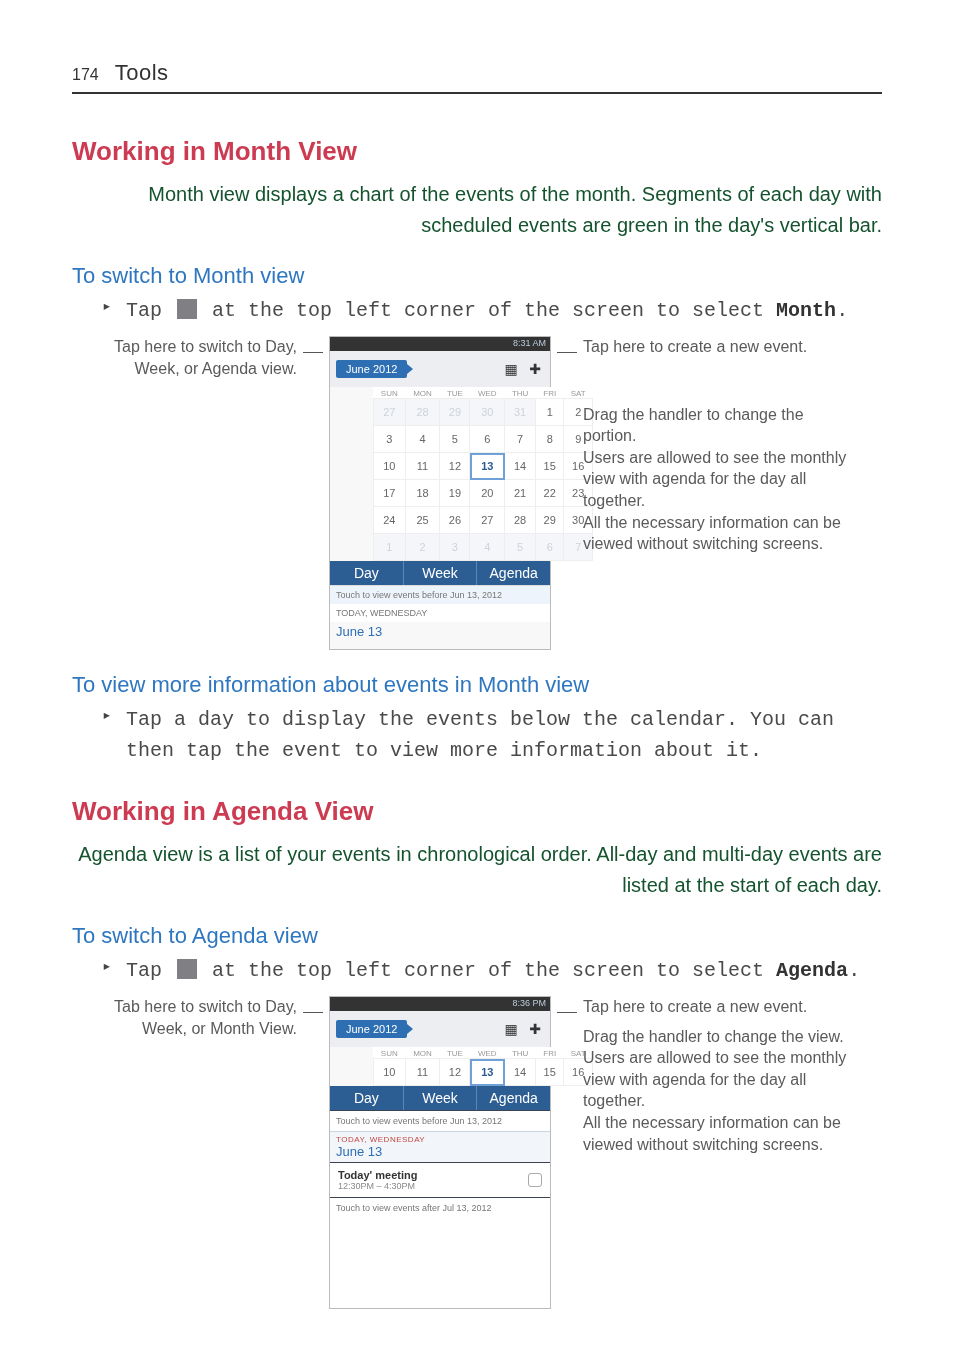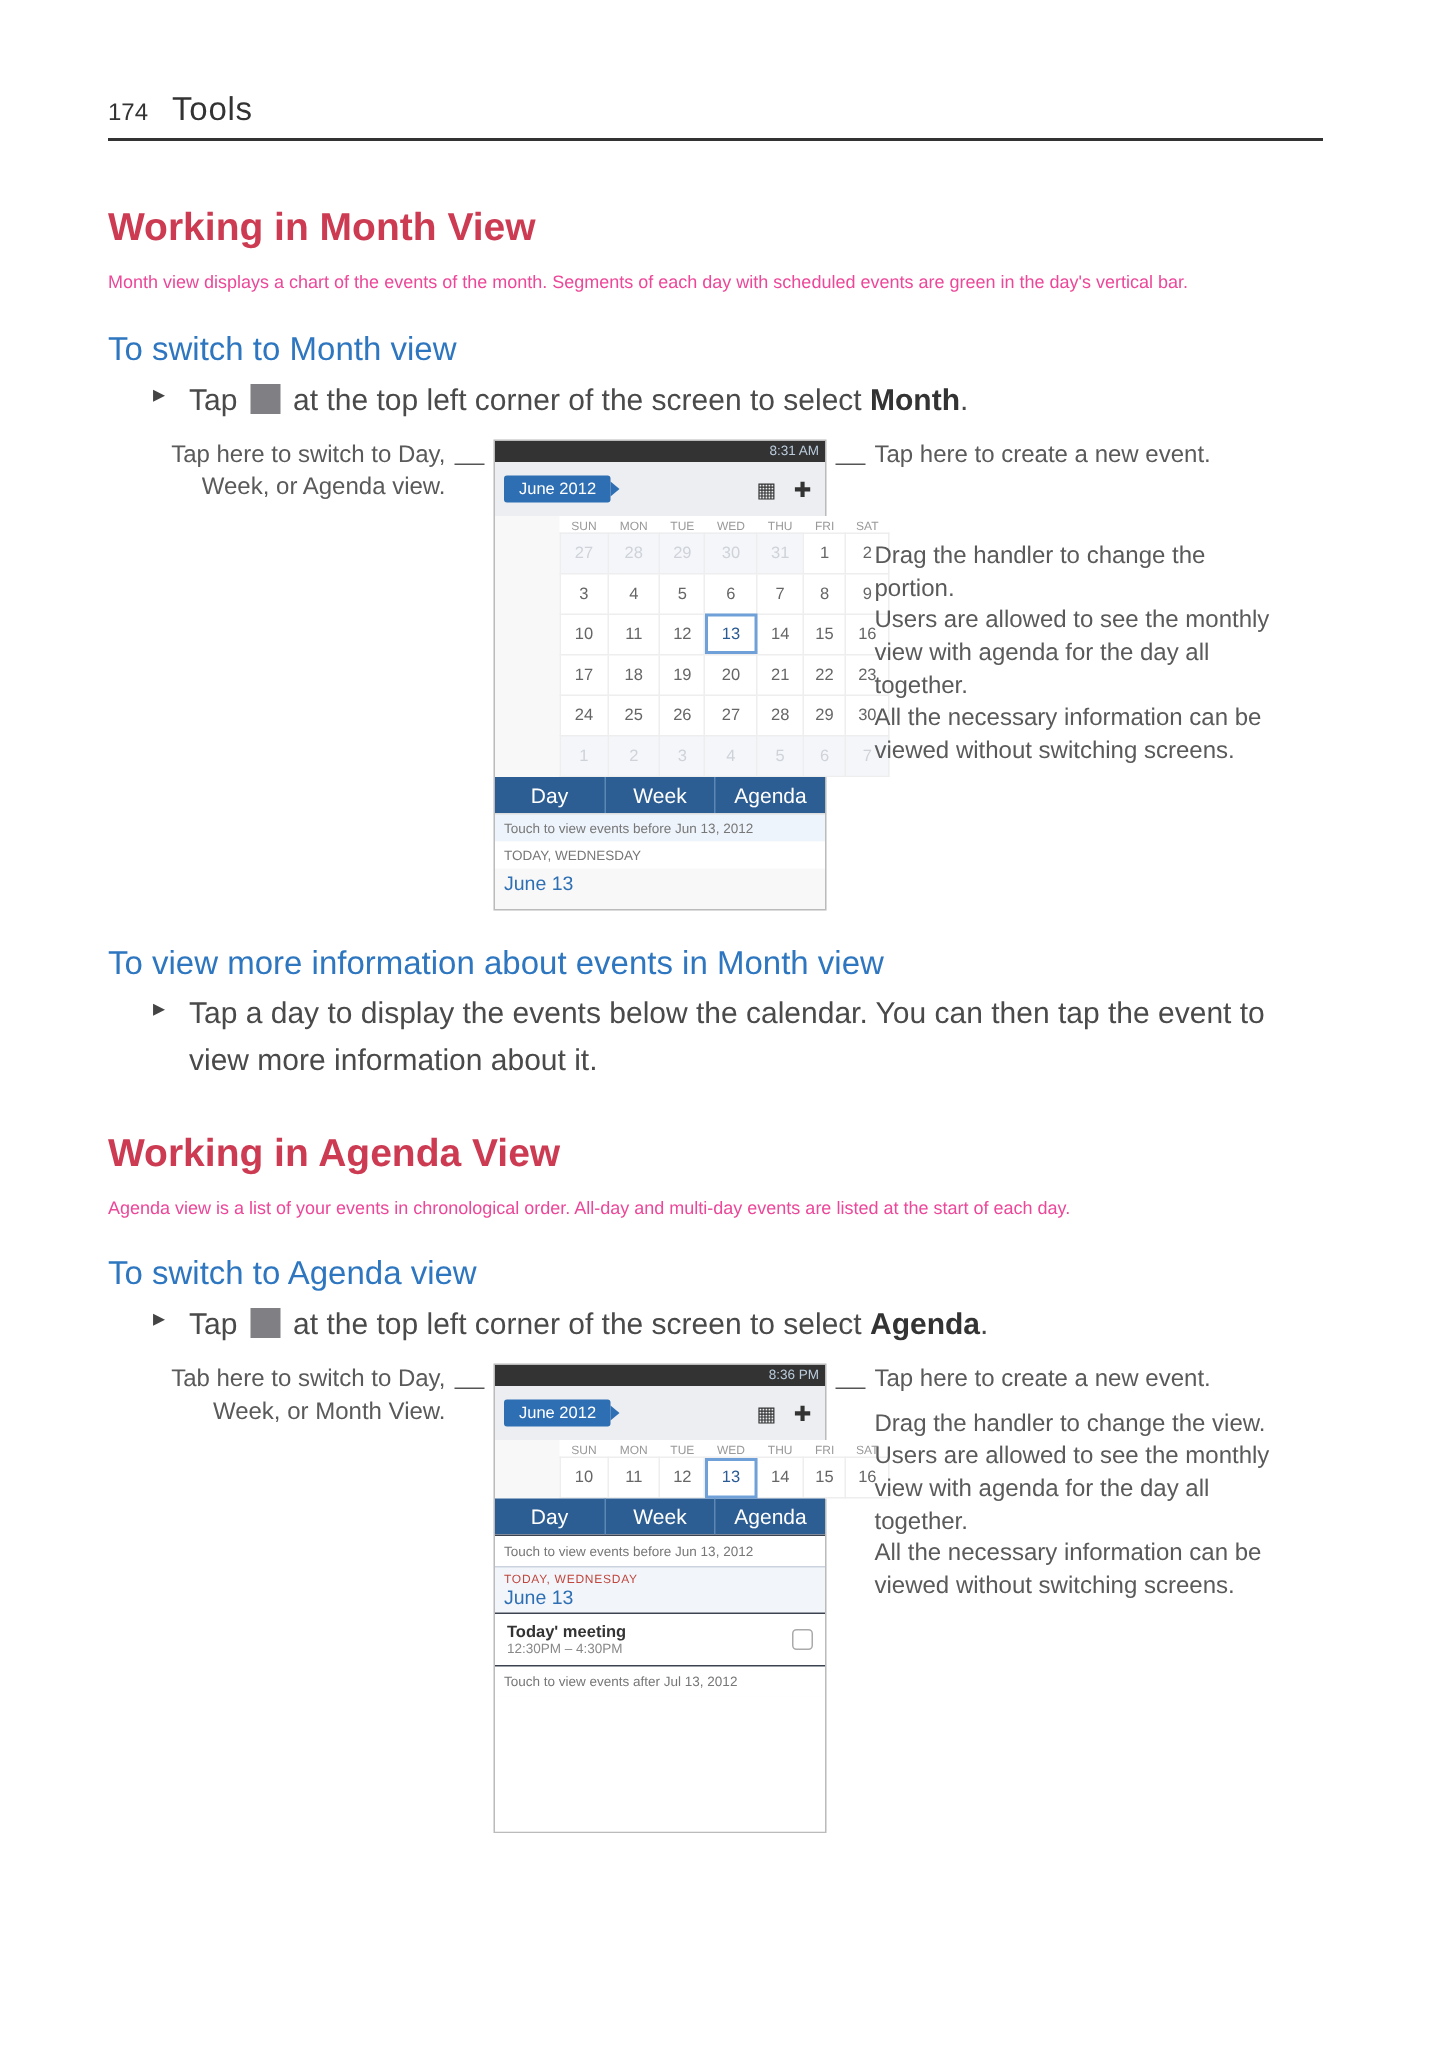--- a/index.html
+++ b/index.html
@@ -21,24 +21,24 @@
     padding-bottom: 6px;
     border-bottom: 2px solid #333;
     margin-bottom: 42px;
   }
   .page-num { font-size: 16px; color:#333; }
   .chapter  { font-size: 22px; color:#333; letter-spacing:.5px; }
 
   .h1 { color:#cc3b52; font-size:26px; font-weight:600; margin: 30px 0 12px; }
   .h2 { color:#2e77c0; font-size:22px; font-weight:500; margin: 22px 0 6px; }
 
-  .body-text { font-size:12px; line-height:1.55; color:#ec4899; margin:0 0 8px; }
+  .body-text { font-size:20px; line-height:1.55; color:#14532d; margin:0 0 8px;text-align:right; }
 
   ul.bullets { list-style:none; padding:0; margin:0 0 10px 30px; }
-  ul.bullets li { position:relative; padding-left:24px; font-size:20px; line-height:1.55; color:#4a4a4a; }
+  ul.bullets li { position:relative; padding-left:24px; font-size:20px; line-height:1.55; color:#4a4a4a;font-family:Liberation Mono, monospace; }
   ul.bullets li::before {
     content:"▸"; position:absolute; left:0; top:0; color:#444; font-size:16px;
   }
   .bold { font-weight:bold; color:#333; }
 
   .icon-square {
     display:inline-block; width:20px; height:20px; background:#808084;
     vertical-align:-3px; margin:0 3px;
   }
 
@@ -68,21 +68,21 @@
     content:""; position:absolute; right:-6px; top:50%; transform:translateY(-50%);
     border-left:6px solid #2e6fb3; border-top:5px solid transparent; border-bottom:5px solid transparent;
   }
   .titlebar .spacer { flex:1; }
   .titlebar .ic { width:18px; height:18px; margin-right:6px; display:flex; align-items:center; justify-content:center; color:#333; font-size:14px; }
 
   table.cal { width:100%; border-collapse:collapse; background:#fff;margin-left:43px; }
   table.cal th { font-size:8px; color:#999; font-weight:normal; padding:2px 0 0; }
   table.cal td { text-align:center; font-size:11px; color:#666; height:24px; border:1px solid #eee; }
   table.cal td.ghost { color:#cfd3d9; background:#f4f6fa; }
-  table.cal td.today { outline:2px solid #6fa0d8; outline-offset:-2px; font-weight:normal; color:#2b5b92; }
+  table.cal td.today { outline:2px solid #6fa0d8; outline-offset:-2px; font-weight:bold; color:#2b5b92; }
   .tabs3 { display:flex; background:#2d5e93; color:#fff; font-size:14px; }
   .tabs3 div { flex:1; text-align:center; padding:4px 0; }
   .tabs3 .sep { width:1px; background:#5b86b5; flex:none; padding:0; }
   .agenda-strip { background:#eef4fb; font-size:9px; color:#777; padding:4px 6px; border-top:1px solid #ddd; }
   .agenda-date  { color:#2e6fb3; font-size:13px; padding:2px 6px 6px; }
 
   
   .weekrow td { height:20px; }
   .agenda-item { display:flex; justify-content:space-between; align-items:center; padding:6px 8px; border-top:1px solid #3b4250; background:#fff; }
   .agenda-item .t1 { font-size:11px; font-weight:bold; color:#333; }

